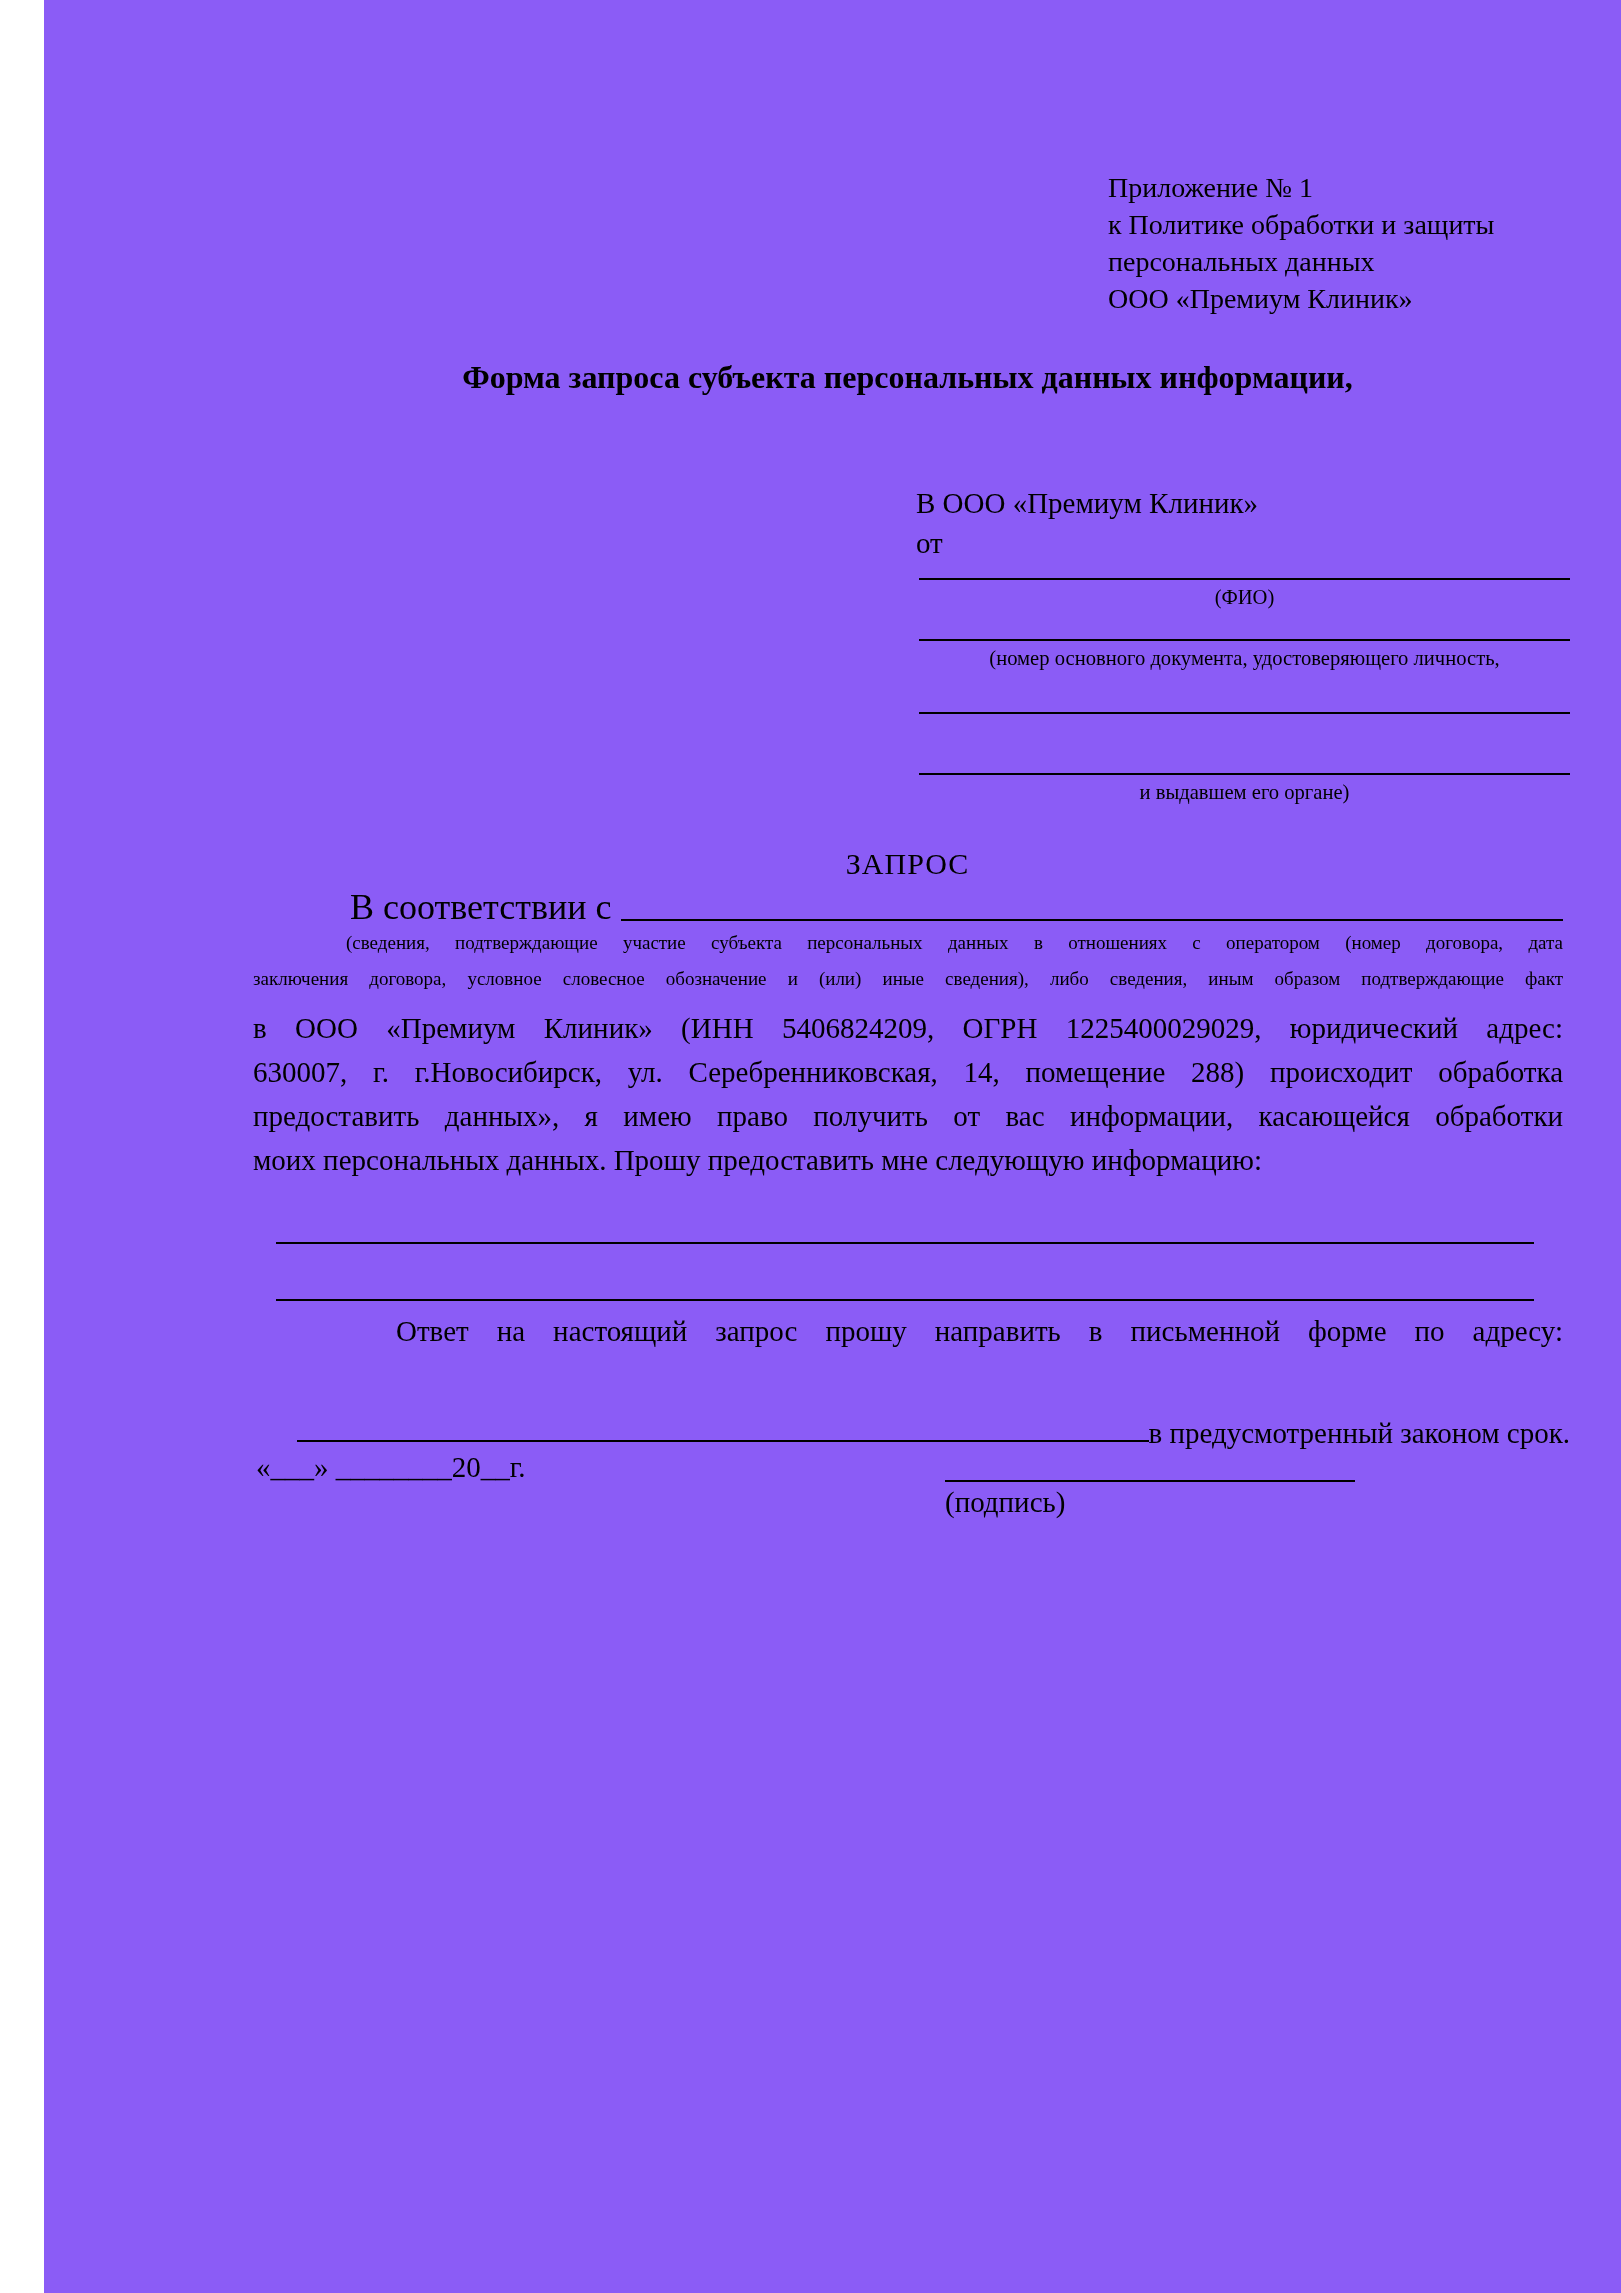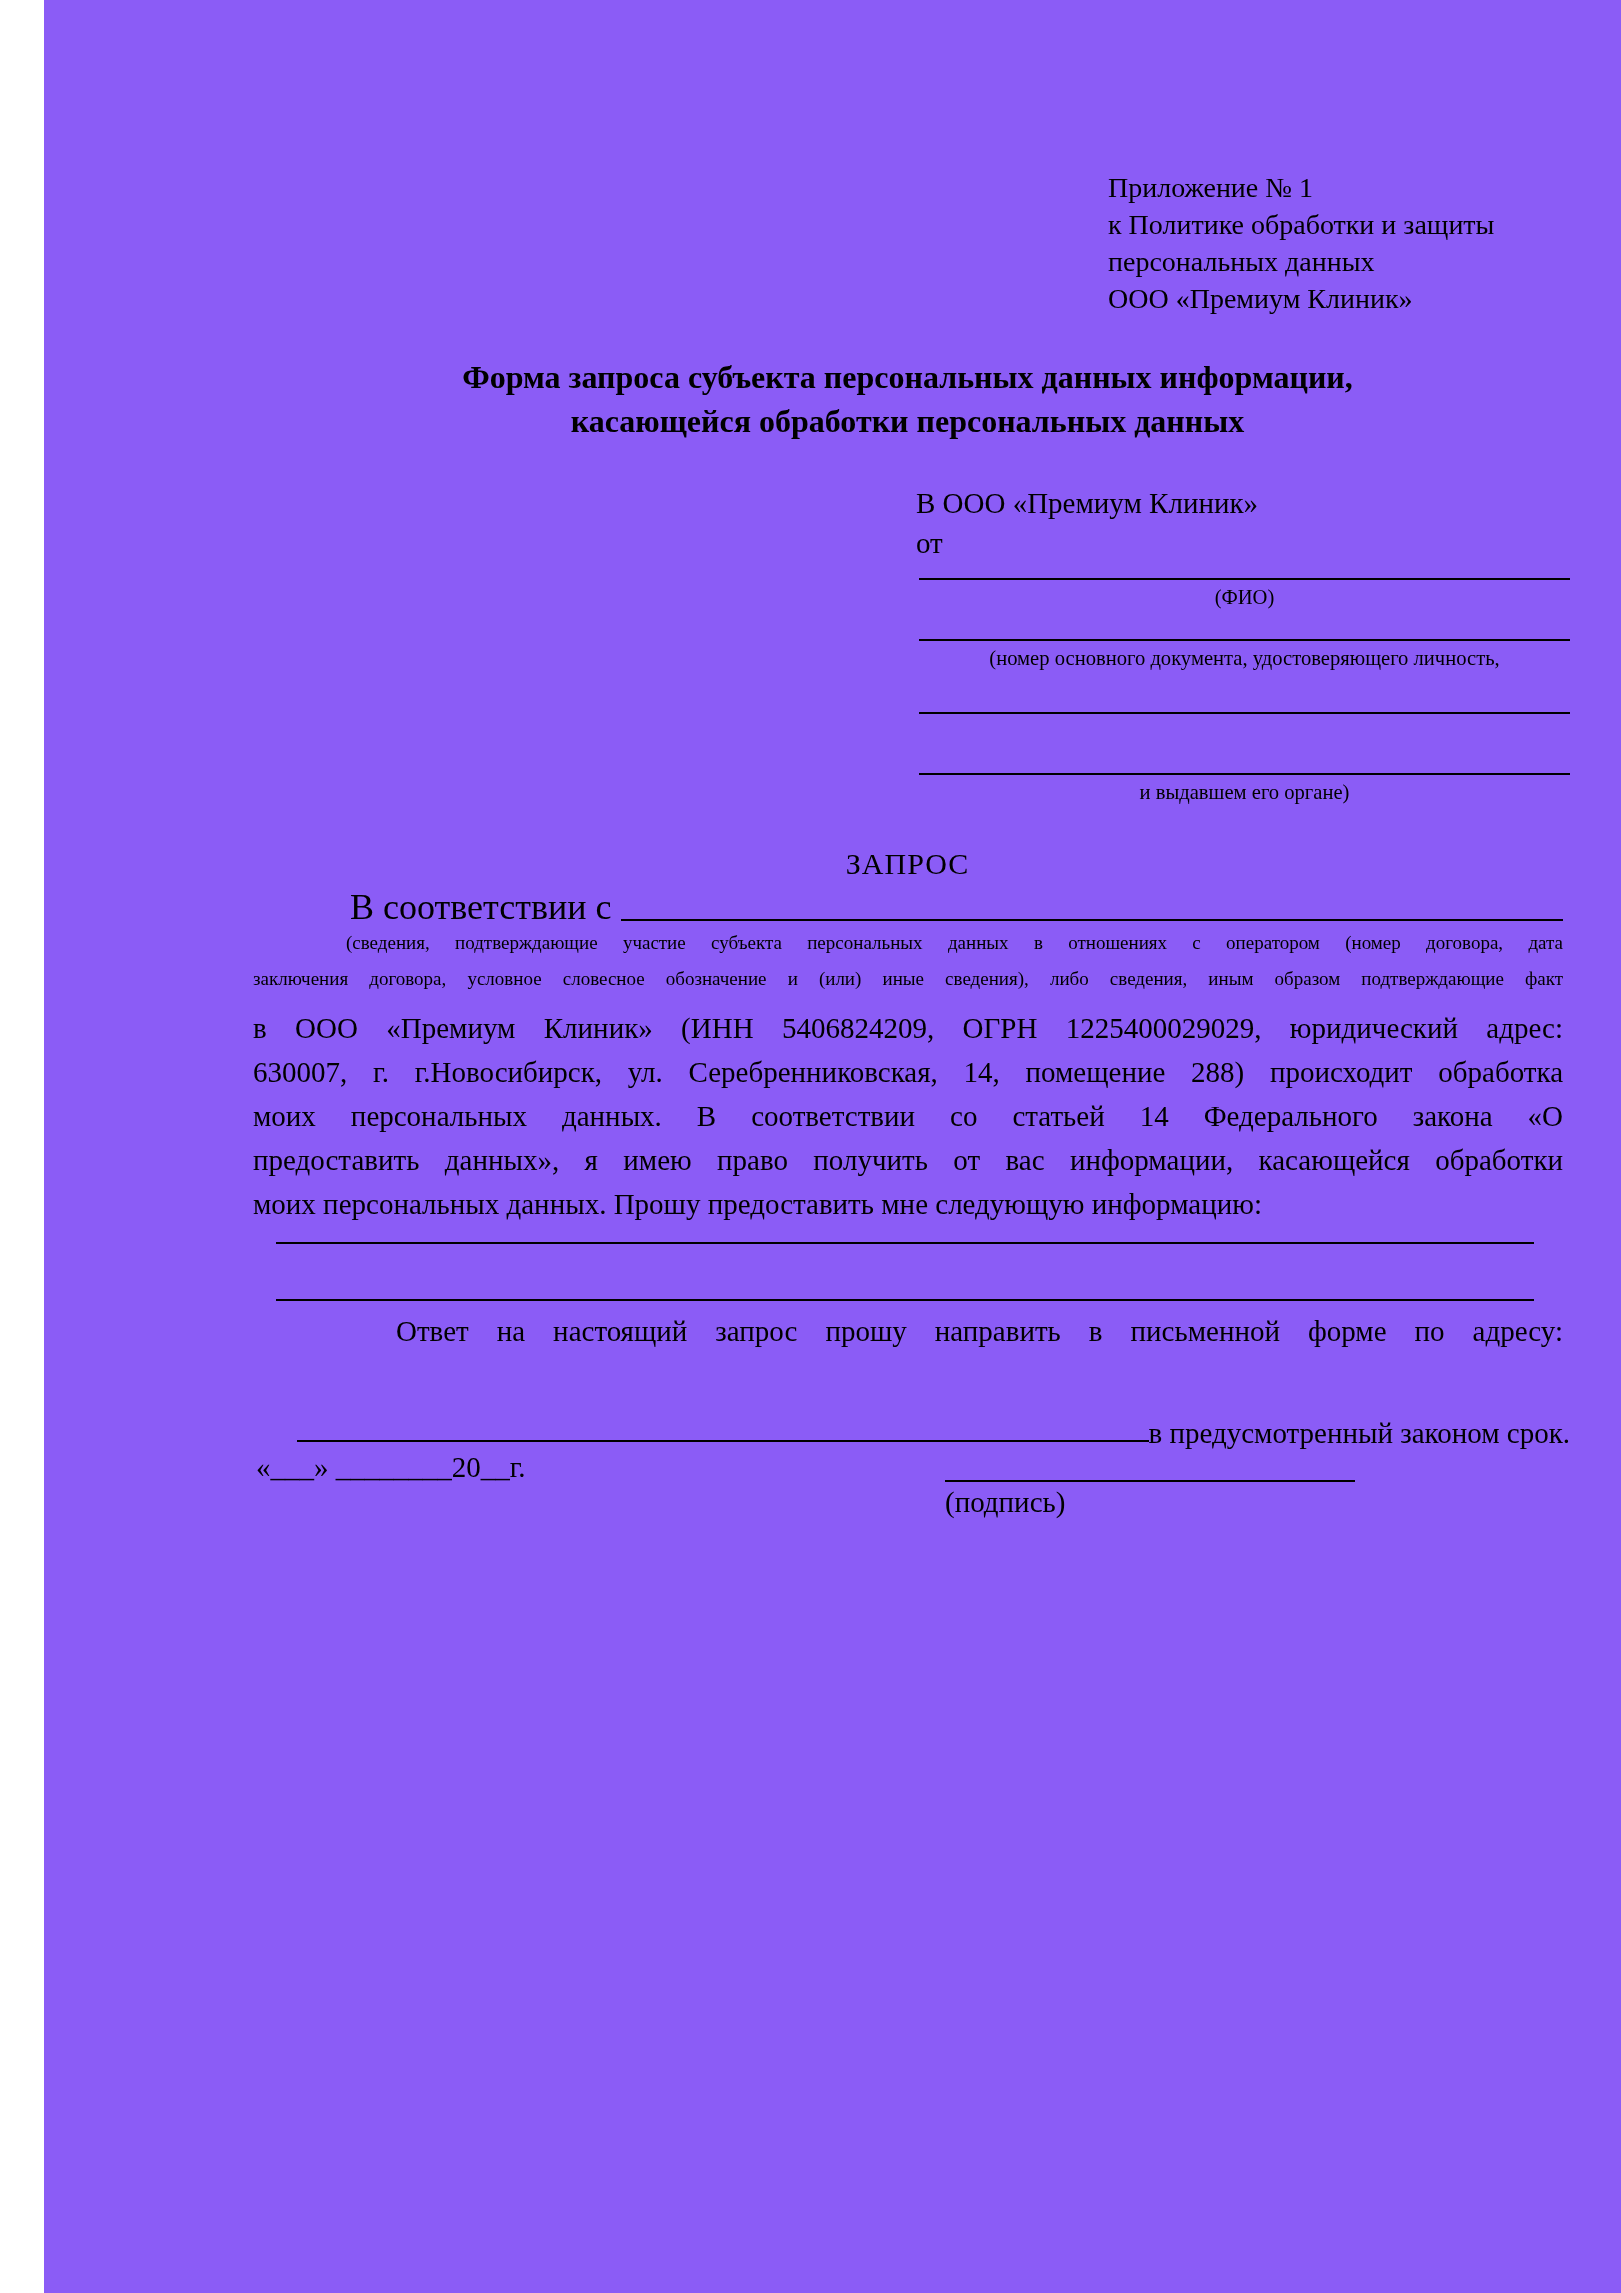--- a/index.html
+++ b/index.html
@@ -97,21 +97,20 @@
 
   <div class="abs annex-block">
     <div>Приложение № 1</div>
     <div>к Политике обработки и защиты</div>
     <div>персональных данных</div>
     <div>ООО «Премиум Клиник»</div>
   </div>
 
   <div class="abs doc-title">
     <div>Форма запроса субъекта персональных данных информации,</div>
-    <div>касающейся обработки персональных данных</div>
   </div>
 
   <div class="abs addressee-to">В ООО «Премиум Клиник»</div>
   <div class="abs addressee-from">от</div>
 
   <div class="abs rule field-rule" style="top:578px"></div>
   <div class="abs field-caption" style="top:586px">(ФИО)</div>
 
   <div class="abs rule field-rule" style="top:639px"></div>
   <div class="abs field-caption" style="top:647px">(номер основного документа, удостоверяющего личность,</div>
@@ -129,21 +128,20 @@
   </div>
 
   <div class="abs fine-print">
     <div class="jline first">(сведения, подтверждающие участие субъекта персональных данных в отношениях с оператором (номер договора, дата</div>
     <div class="jline">заключения договора, условное словесное обозначение и (или) иные сведения), либо сведения, иным образом подтверждающие факт</div>
   </div>
 
   <div class="abs main-para">
     <div class="jline">в ООО «Премиум Клиник» (ИНН 5406824209, ОГРН 1225400029029, юридический адрес:</div>
     <div class="jline">630007, г. г.Новосибирск, ул. Серебренниковская, 14, помещение 288) происходит обработка</div>
-    <div class="jline">моих персональных данных. В соответствии со статьей 14 Федерального закона «О</div>
     <div class="jline">предоставить данных», я имею право получить от вас информации, касающейся обработки</div>
     <div class="last">моих персональных данных. Прошу предоставить мне следующую информацию:</div>
   </div>
 
   <div class="abs rule blank-rule" style="top:1242px"></div>
   <div class="abs rule blank-rule" style="top:1299px"></div>
 
   <div class="abs response-line1"><span class="indent-spacer"></span><span>Ответ на настоящий запрос прошу направить в письменной форме по адресу:</span></div>
 
   <div class="abs response-line2">

